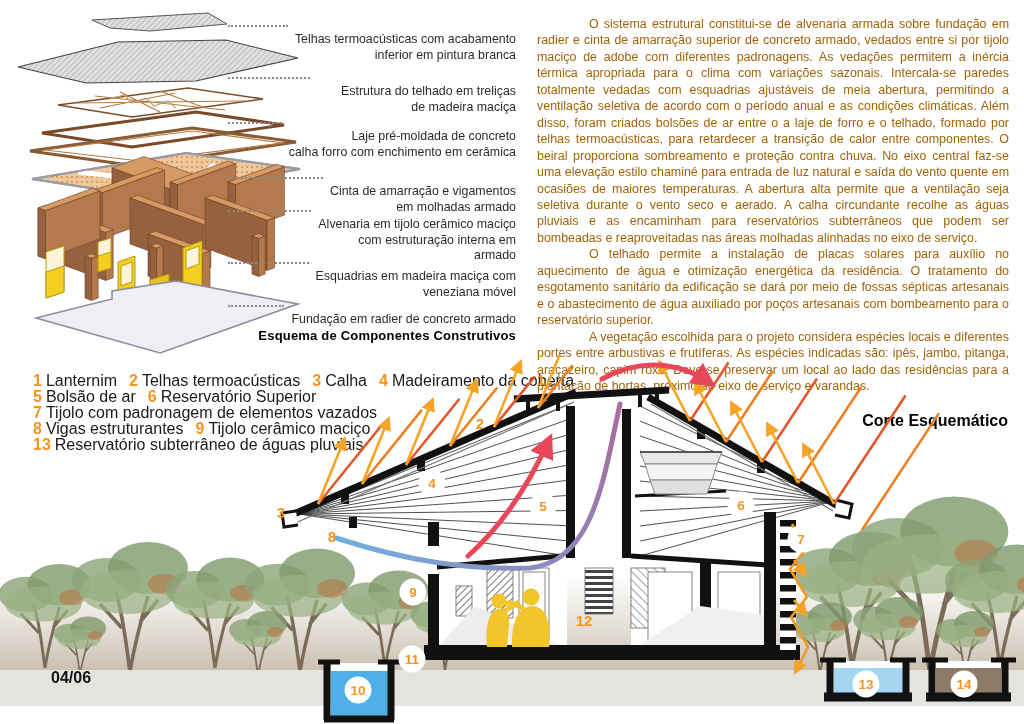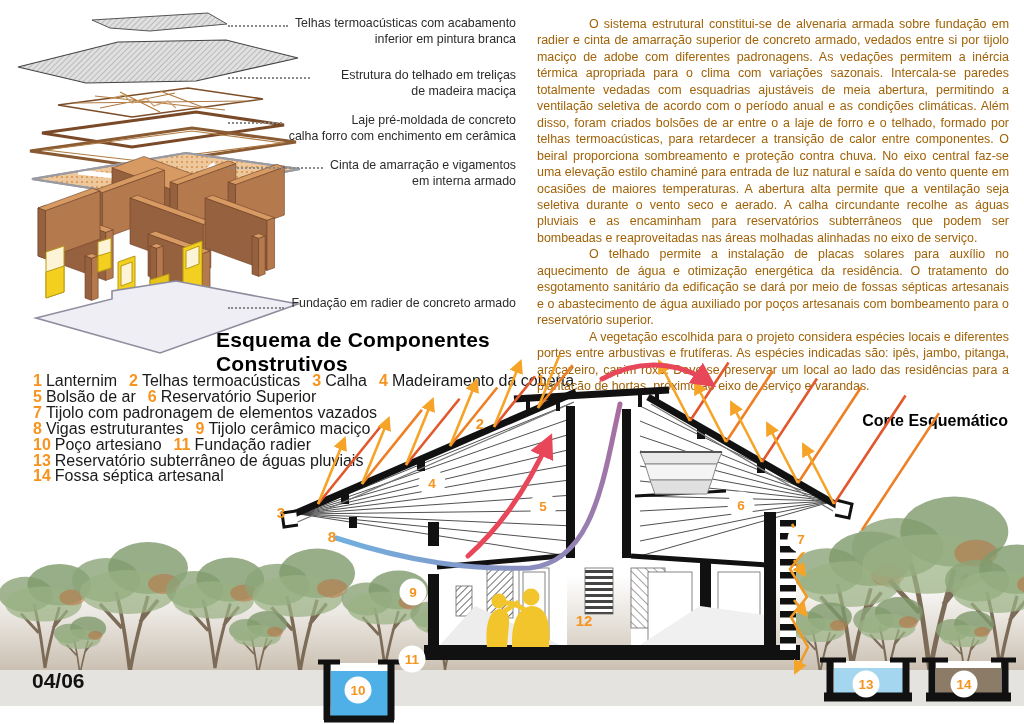--- a/index.html
+++ b/index.html
@@ -2,37 +2,37 @@
 <html><head>
 <meta charset="utf-8">
 <style>
   html,body{margin:0;padding:0;background:#fff;}
   #board{position:relative;width:1024px;height:724px;background:#fff;overflow:hidden;
          font-family:"Liberation Sans","DejaVu Sans",sans-serif;color:#1a1a1a;}
   
   #exploded-labels{position:absolute;left:228px;top:0;width:288px;height:360px;}
   .exp-row{position:absolute;left:0;width:288px;display:flex;align-items:flex-start;}
   .exp-leader{flex:1 1 auto;height:9px;border-bottom:2px dotted #8a8a8a;margin-right:7px;min-width:14px;}
-  .exp-text{flex:0 0 auto;text-align:right;font-size:12.4px;line-height:15.6px;color:#2b2b2b;max-width:232px;}
-  #exploded-title{position:absolute;left:216px;top:328px;width:300px;
-                  font-size:21px;font-weight:bold;letter-spacing:0.2px;color:#000;}
+  .exp-text{flex:0 0 auto;text-align:right;font-size:12.4px;line-height:15.6px;color:#2b2b2b;max-width:232px;margin-top:16px;}
+  #exploded-title{position:absolute;left:216px;top:328px;width:300px;text-align:right;
+                  font-size:13px;font-weight:bold;letter-spacing:0.2px;color:#000;}
   
   #legend{position:absolute;left:33px;top:373px;width:480px;font-size:16px;line-height:15.9px;}
   .legend-row{white-space:nowrap;}
   .legend-item{margin-right:12px;}
   .legend-num{color:#F6941F;font-weight:bold;margin-right:4px;}
   
   #description{position:absolute;left:537px;top:16px;width:472px;
                font-size:12.45px;line-height:16.45px;text-align:justify;color:#a16207;}
   #description p{margin:0;text-indent:52px;}
   
   #section-title{position:absolute;left:760px;top:412px;width:248px;text-align:right;
                  font-size:16px;font-weight:bold;color:#000;}
   
-  #page-number{position:absolute;left:32px;top:669px;font-size:21px;font-weight:bold;color:#111;}
+  #page-number{position:absolute;left:51px;top:669px;font-size:16px;font-weight:bold;color:#111;}
   svg{position:absolute;display:block;}
   #exploded-svg{left:0;top:0;}
   #section-svg{left:0;top:355px;}
 </style>
 </head>
 <body>
 <div id="board">
 
 <svg id="exploded-svg" width="330" height="365" viewBox="0 0 330 365">
   <defs>
@@ -153,44 +153,57 @@
           <div>de madeira maciça</div>
         </div>
       </div>
       <div class="exp-row" style="top: 113px; justify-content: center;">
         <div class="exp-leader"></div>
         <div class="exp-text">
           <div>Laje pré-moldada de concreto</div>
           <div>calha forro com enchimento em cerâmica</div>
         </div>
       </div>
-      <div class="exp-row" style="top: 158px;">
+      <div class="exp-row" style="top: 168px;">
         <div class="exp-leader"></div>
         <div class="exp-text">
           <div>Cinta de amarração e vigamentos</div>
-          <div>em interna  armado</div>
-        </div>
-      </div>
-      <div class="exp-row" style="top: 296px; align-items: center;">
+          <div>em molhadas  armado</div>
+        </div>
+      </div>
+      <div class="exp-row" style="top: 201px;">
+        <div class="exp-leader"></div>
+        <div class="exp-text">
+          <div>Alvenaria em tijolo cerâmico maciço</div>
+          <div>com estruturação interna em</div>
+          <div>armado</div>
+        </div>
+      </div>
+      <div class="exp-row" style="top: 253px;">
+        <div class="exp-leader"></div>
+        <div class="exp-text">
+          <div>Esquadrias em madeira maciça com</div>
+          <div>veneziana móvel</div>
+        </div>
+      </div>
+      <div class="exp-row" style="top: 296px;">
         <div class="exp-leader"></div>
         <div class="exp-text">
           <div>Fundação em radier de concreto armado</div>
         </div>
       </div>
     </div>
 <div id="exploded-title">Esquema de Componentes Construtivos</div>
 
 <div id="legend">
       <div class="legend-row"><span class="legend-item"><span class="legend-num">1</span>Lanternim</span><span class="legend-item"><span class="legend-num">2</span>Telhas termoacústicas</span><span class="legend-item"><span class="legend-num">3</span>Calha</span><span class="legend-item"><span class="legend-num">4</span>Madeiramento da coberta</span></div>
       <div class="legend-row"><span class="legend-item"><span class="legend-num">5</span>Bolsão de ar</span><span class="legend-item"><span class="legend-num">6</span>Reservatório Superior</span></div>
       <div class="legend-row"><span class="legend-item"><span class="legend-num">7</span>Tijolo com padronagem de elementos vazados</span></div>
       <div class="legend-row"><span class="legend-item"><span class="legend-num">8</span>Vigas estruturantes</span><span class="legend-item"><span class="legend-num">9</span>Tijolo cerâmico maciço</span></div>
-      <div class="legend-row"><span class="legend-item"><span class="legend-num">10</span>Poço artesiano</span><span class="legend-item"><span class="legend-num">11</span>Fundação radier</span></div>
       <div class="legend-row"><span class="legend-item"><span class="legend-num">13</span>Reservatório subterrâneo de águas pluviais</span></div>
-      <div class="legend-row"><span class="legend-item"><span class="legend-num">14</span>Fossa séptica artesanal</span></div>
     </div>
 
 <div id="description">
       <p>O sistema estrutural constitui-se de alvenaria armada sobre fundação em radier e cinta de amarração superior de concreto armado, vedados entre si por tijolo maciço de adobe com diferentes padronagens. As vedações permitem a inércia térmica apropriada para o clima com variações sazonais. Intercala-se paredes totalmente vedadas com esquadrias ajustáveis de meia abertura, permitindo a ventilação seletiva de acordo com o período anual e as condições climáticas. Além disso, foram criados bolsões de ar entre o a laje de forro e o telhado, formado por telhas termoacústicas, para retardecer a transição de calor entre componentes. O beiral proporciona sombreamento e proteção contra chuva. No eixo central faz-se uma elevação estilo chaminé para entrada de luz natural e saída do vento quente em ocasiões de maiores temperaturas. A abertura alta permite que a ventilação seja seletiva durante o vento seco e aerado. A calha circundante recolhe as águas pluviais e as encaminham para reservatórios subterrâneos que podem ser bombeadas e reaproveitadas nas áreas molhadas alinhadas no eixo de serviço.</p>
       <p>O telhado permite a instalação de placas solares para auxílio no aquecimento de água e otimização energética da residência. O tratamento do esgotamento sanitário da edificação se dará por meio de fossas sépticas artesanais e o abastecimento de água auxiliado por poços artesanais com bombeamento para o reservatório superior.</p>
       <p>A vegetação escolhida para o projeto considera espécies locais e diferentes portes entre arbustivas e frutíferas. As espécies indicadas são: ipês, jambo, pitanga, araçazeiro, capim roxo. Deve-se preservar um local ao lado das residências para a plantação de hortas, próximo ao eixo de serviço e varandas.</p>
     </div>
 
 <div id="section-title">Corte Esquemático</div>
 

